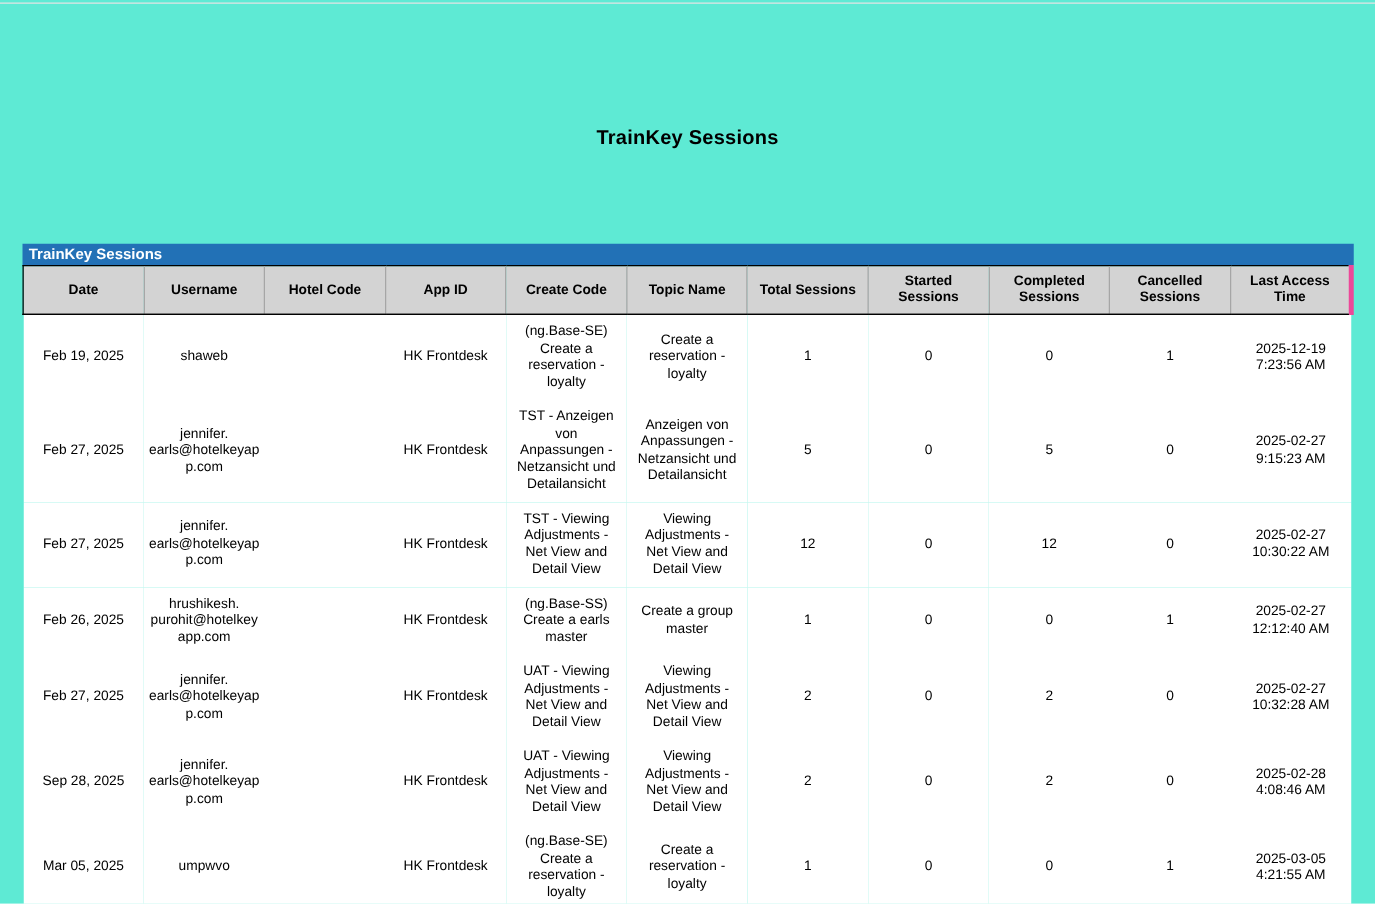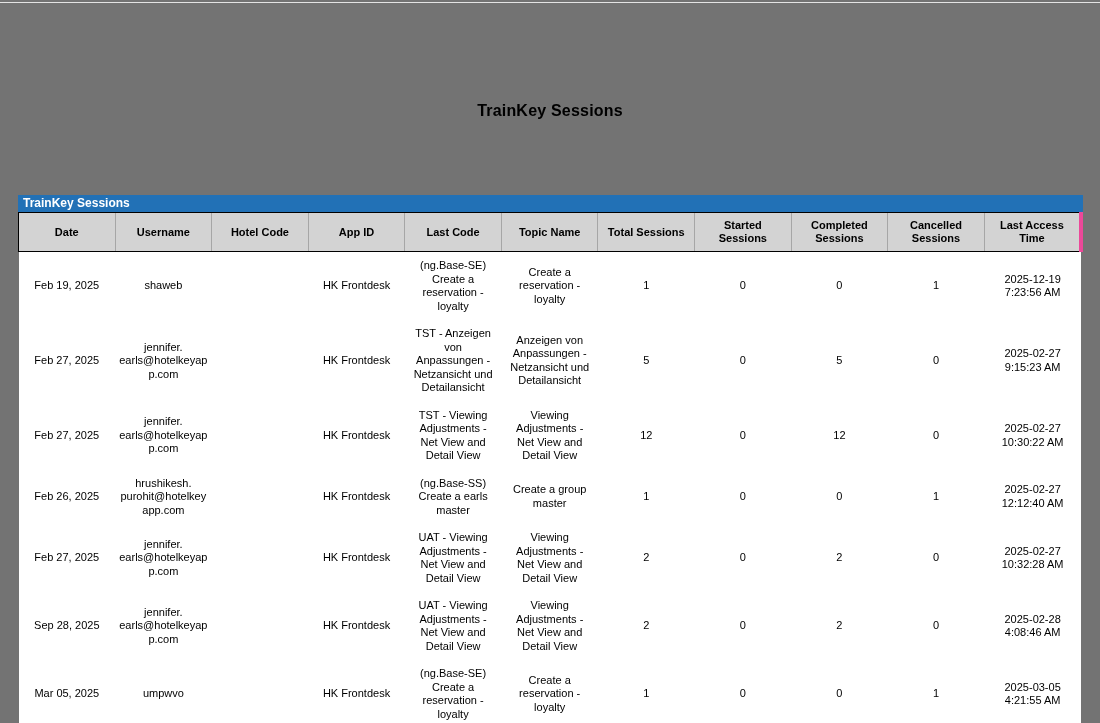--- a/index.html
+++ b/index.html
@@ -3,21 +3,21 @@
 <meta charset="utf-8">
 <style>
   * { margin: 0; padding: 0; box-sizing: border-box; }
   html, body {
     width: 1100px; height: 723px;
     background: #ffffff;
     font-family: "Liberation Sans", sans-serif;
     color: #000;
     overflow: hidden;
   }
-  .page { position: relative; width: 1100px; height: 723px; background: #737373; }
+  .page { position: relative; width: 1100px; height: 723px; background: #5eead4; }
 
   .top-divider {
     position: absolute; top: 2px; left: 0; width: 100%; height: 1px;
     background: #e4e4e4;
   }
 
   .doc-title {
     position: absolute; top: 102px; left: 0; width: 100%;
     text-align: center;
     font-size: 16px; font-weight: bold; letter-spacing: 0.2px;
@@ -77,21 +77,21 @@
       <span>TrainKey Sessions</span>
     </div>
 
     <table class="sessions-table">
       <thead>
         <tr id="header-row">
             <th>Date</th>
             <th>Username</th>
             <th>Hotel Code</th>
             <th>App ID</th>
-            <th>Last Code</th>
+            <th>Create Code</th>
             <th>Topic Name</th>
             <th>Total Sessions</th>
             <th>Started
 Sessions</th>
             <th>Completed
 Sessions</th>
             <th>Cancelled
 Sessions</th>
             <th>Last Access
 Time</th>

